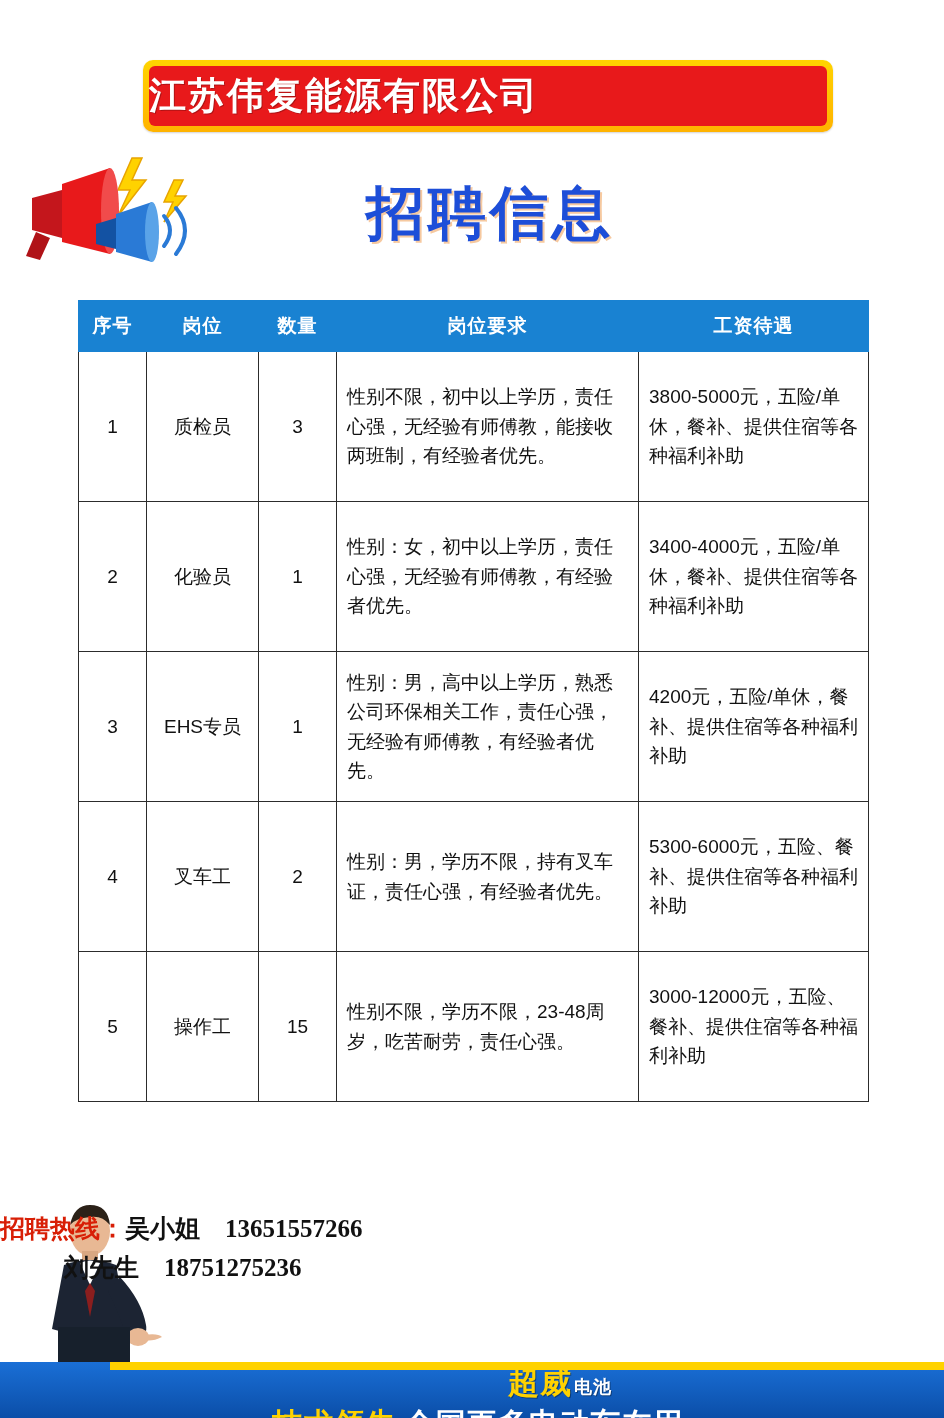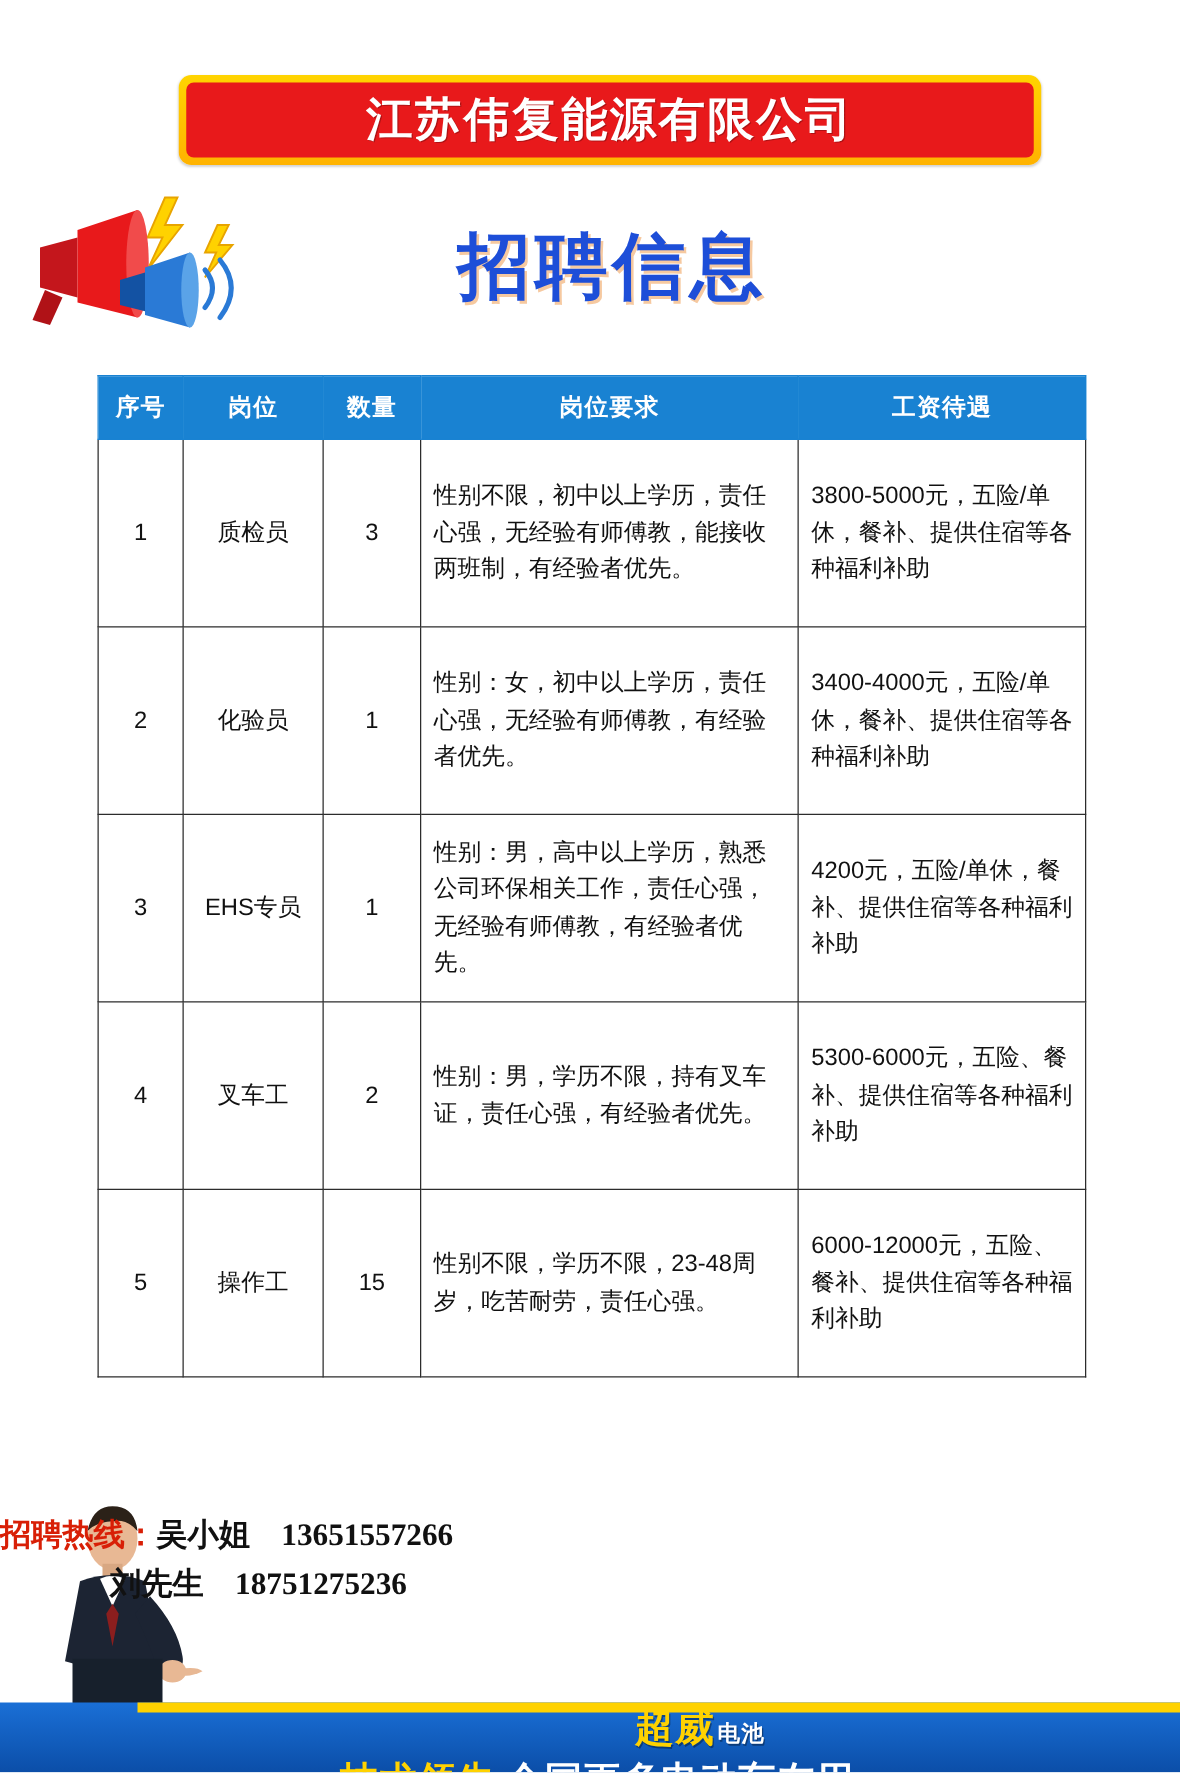--- a/index.html
+++ b/index.html
@@ -26,21 +26,21 @@
     width: 100%; height: 100%;
     background: linear-gradient(180deg,#ffd400 0%, #ffc400 45%, #ffb300 100%);
     border-radius: 10px;
     padding: 6px;
     box-shadow: 0 1px 2px rgba(0,0,0,.18);
   }
   .banner-inner {
     width: 100%; height: 100%;
     background: #e8191b;
     border-radius: 6px;
-    display: flex; align-items: center; justify-content: center;
+    display: flex; align-items: center; justify-content: flex-start;
   }
   .banner-text {
     color: #ffffff;
     font-size: 37px;
     font-weight: bold;
     letter-spacing: 2px;
     white-space: nowrap;
     font-family: "Liberation Serif", serif;
     text-shadow: 1px 1px 0 rgba(0,0,0,.25);
   }
@@ -115,21 +115,21 @@
     font-family: "Liberation Serif", serif;
   }
   .contact .line {
     font-size: 25px;
     font-weight: bold;
     color: #111111;
     line-height: 1.55;
     white-space: nowrap;
   }
   .contact .label-red { color: #d81f06; }
-  .contact .indent { padding-left: 88px; }
+  .contact .indent { padding-left: 64px; }
 
   
   .man {
     position: absolute;
     left: 18px; top: 1195px;
     width: 150px; height: 200px;
   }
 
   
   .adbar {
@@ -245,21 +245,21 @@
           <td class="c-post">叉车工</td>
           <td class="c-num">2</td>
           <td class="c-req">性别：男，学历不限，持有叉车证，责任心强，有经验者优先。</td>
           <td class="c-pay">5300-6000元，五险、餐补、提供住宿等各种福利补助</td>
         </tr>
         <tr class="row-tall">
           <td class="c-idx">5</td>
           <td class="c-post">操作工</td>
           <td class="c-num">15</td>
           <td class="c-req">性别不限，学历不限，23-48周岁，吃苦耐劳，责任心强。</td>
-          <td class="c-pay">6000-12000元，五险、餐补、提供住宿等各种福利补助</td>
+          <td class="c-pay">3000-12000元，五险、餐补、提供住宿等各种福利补助</td>
         </tr>
       </tbody>
     </table>
   </div>
 
   <div class="man">
     <svg width="150" height="200" viewBox="0 0 150 200">
 
       <ellipse cx="72" cy="36" rx="20" ry="25" fill="#e8b894"></ellipse>
       <path d="M52,30 q4,-20 20,-20 q18,0 20,20 q-8,-10 -20,-8 q-14,1 -20,8 Z" fill="#2b2118"></path>

